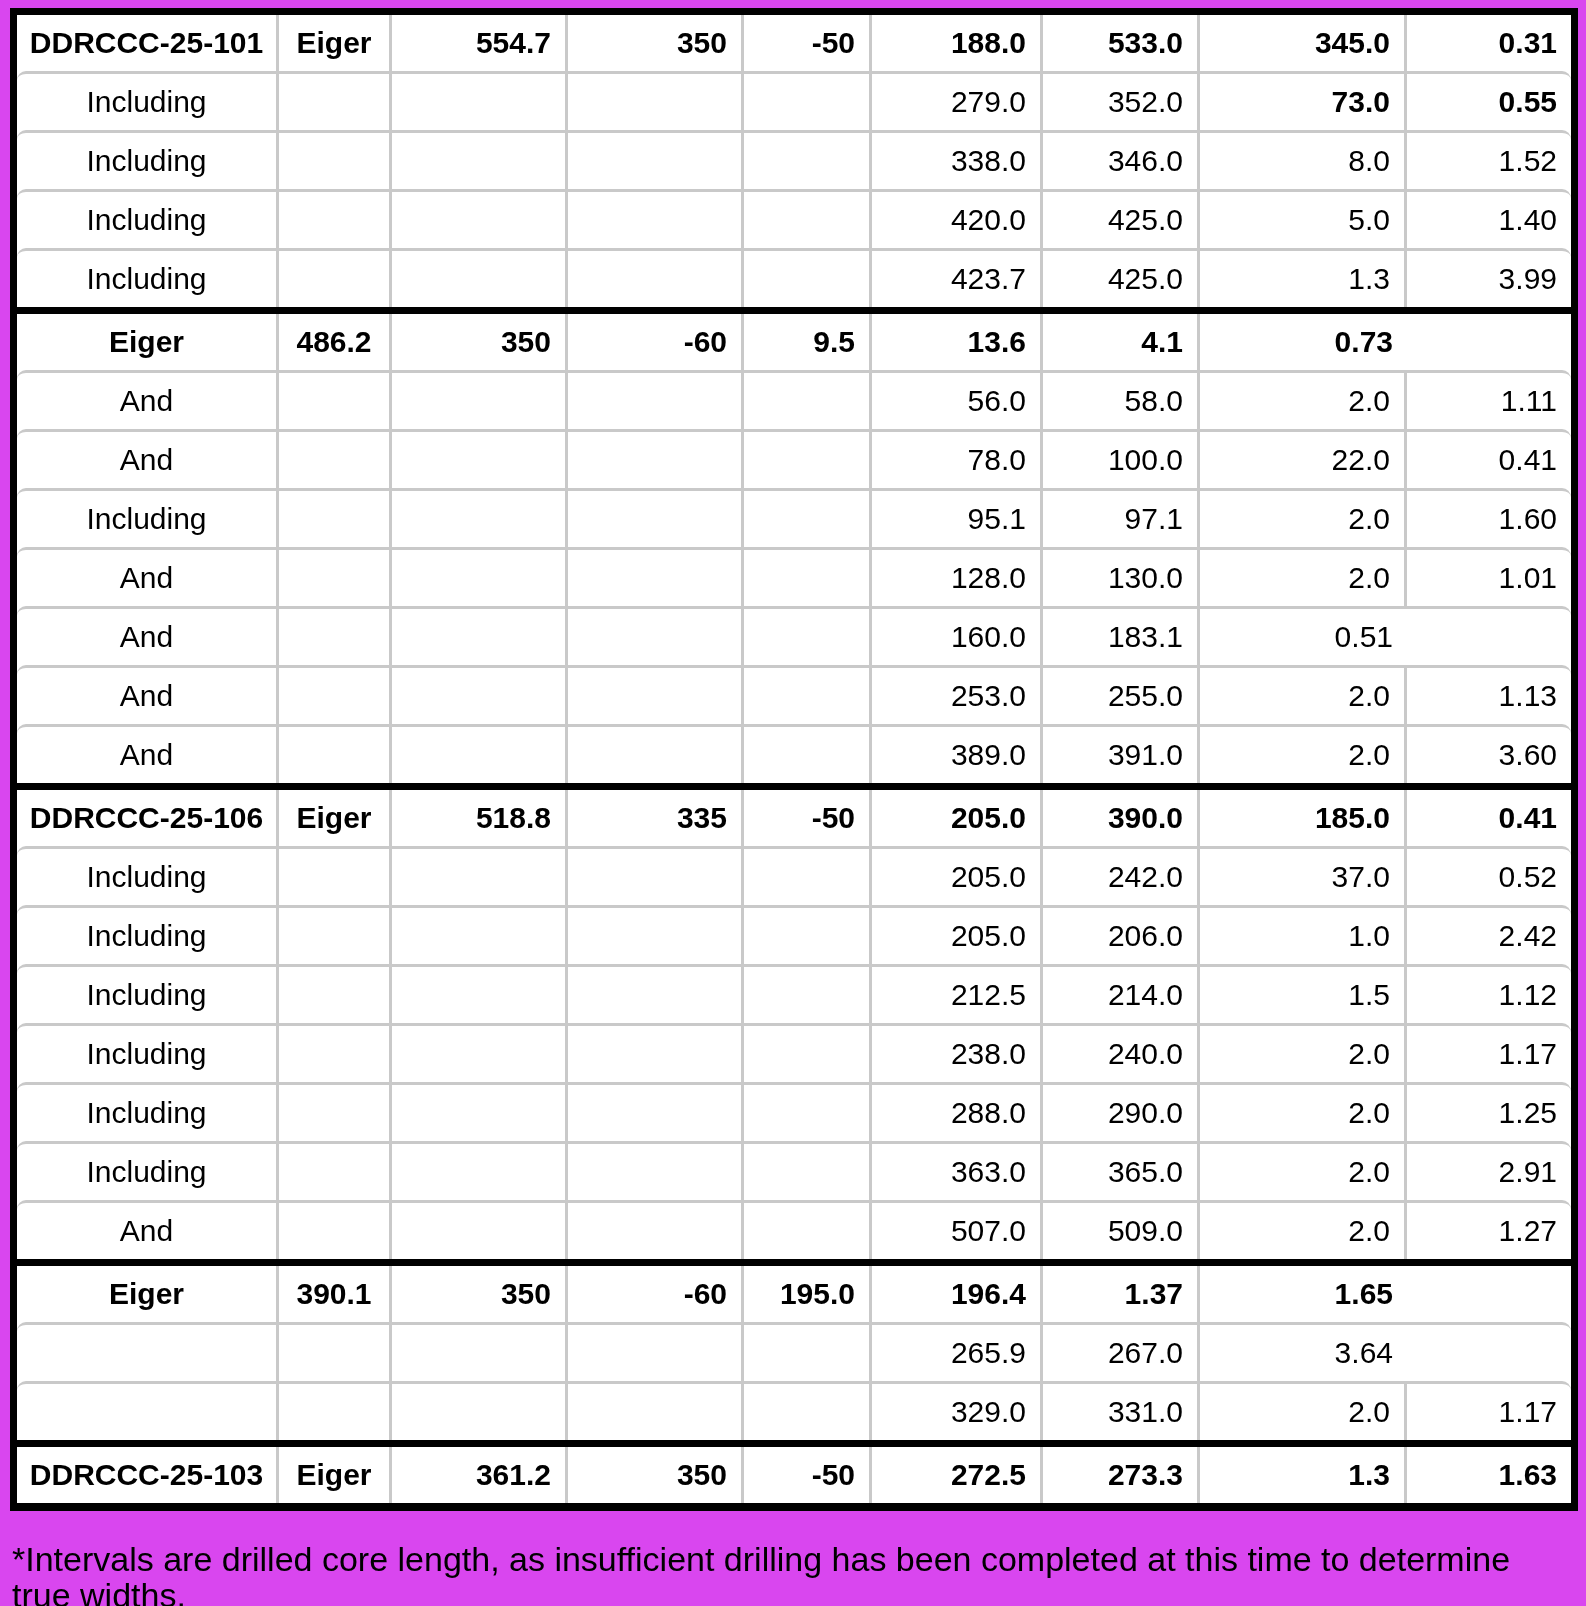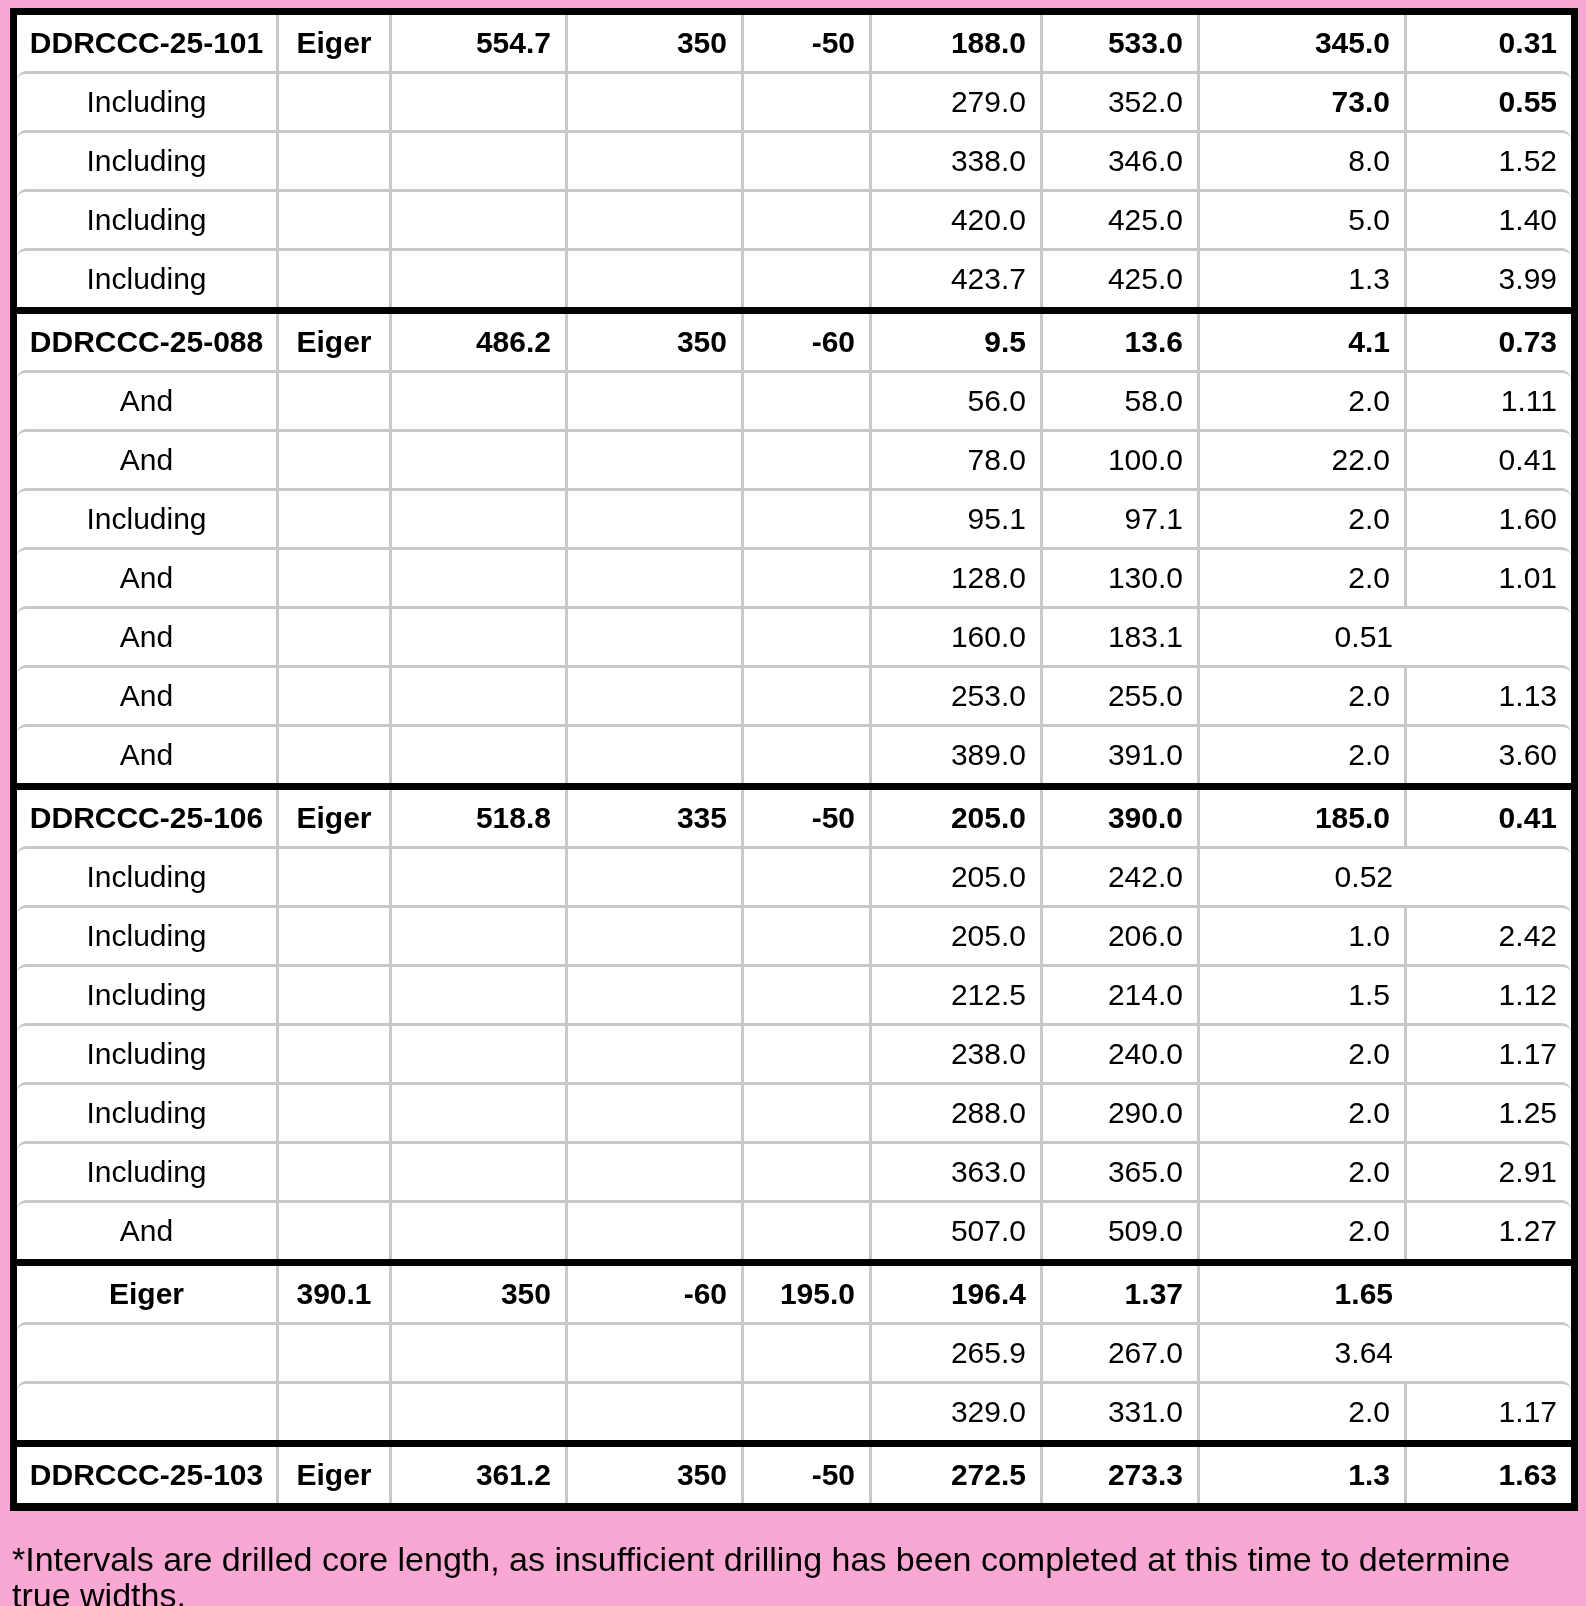--- a/index.html
+++ b/index.html
@@ -7,21 +7,21 @@
     padding: 0;
     background: #ffffff;
     font-family: "Liberation Sans", "DejaVu Sans", sans-serif;
     color: #000000;
   }
   .page {
     width: 1586px;
     height: 1606px;
     box-sizing: border-box;
     padding: 8px 8px 0 10px;
-    background: #f9a8d4;
+    background: #d946ef;
   }
   .tbl {
     width: 1568px;
     box-sizing: border-box;
     border: 7px solid #000000;
     border-bottom-width: 8px;
     background: #ffffff;
   }
   .group + .group {
     border-top: 7px solid #000000;
@@ -120,21 +120,20 @@
           <div class="cell"></div>
           <div class="cell"></div>
           <div class="cell">423.7</div>
           <div class="cell">425.0</div>
           <div class="cell">1.3</div>
           <div class="cell">3.99</div>
         </div>
       </div>
       <div class="group">
         <div class="row bold">
-          <div class="cell">DDRCCC-25-088</div>
           <div class="cell">Eiger</div>
           <div class="cell">486.2</div>
           <div class="cell">350</div>
           <div class="cell">-60</div>
           <div class="cell">9.5</div>
           <div class="cell">13.6</div>
           <div class="cell">4.1</div>
           <div class="cell">0.73</div>
         </div>
         <div class="row">
@@ -227,20 +226,21 @@
           <div class="cell">0.41</div>
         </div>
         <div class="row">
           <div class="cell">Including</div>
           <div class="cell"></div>
           <div class="cell"></div>
           <div class="cell"></div>
           <div class="cell"></div>
           <div class="cell">205.0</div>
           <div class="cell">242.0</div>
+          <div class="cell">37.0</div>
           <div class="cell">0.52</div>
         </div>
         <div class="row">
           <div class="cell">Including</div>
           <div class="cell"></div>
           <div class="cell"></div>
           <div class="cell"></div>
           <div class="cell"></div>
           <div class="cell">205.0</div>
           <div class="cell">206.0</div>

